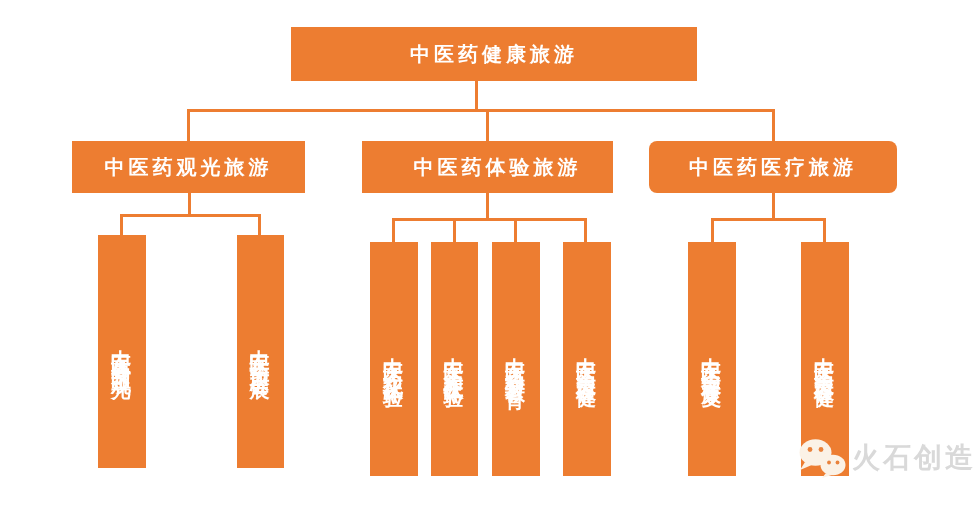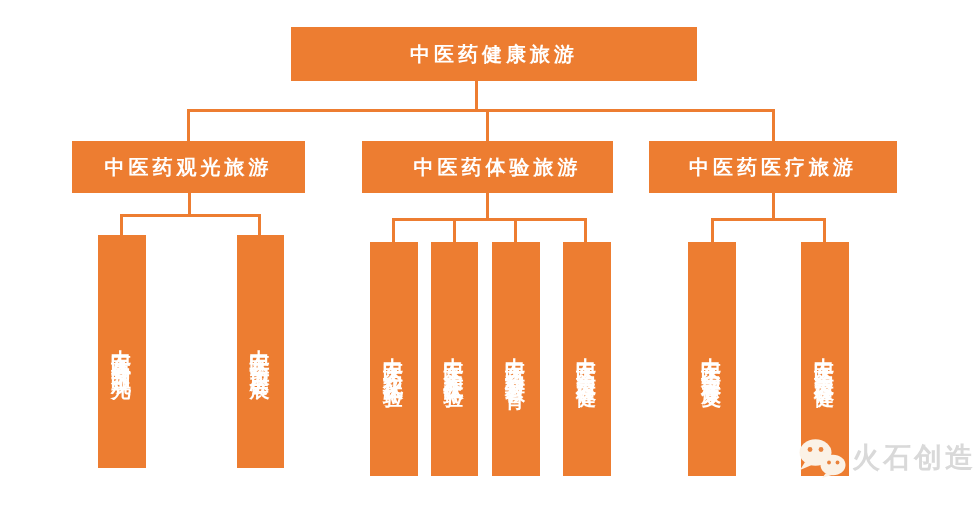--- a/index.html
+++ b/index.html
@@ -33,21 +33,21 @@
   }
   .node.v-node {
     font-size: 20px;
     writing-mode: vertical-rl;
     text-orientation: upright;
     letter-spacing: 5px;
   }
   #root-node      { left: 291px; top: 27px;  width: 406px; height: 54px; }
   #branch-a       { left: 72px;  top: 141px; width: 233px; height: 52px; }
   #branch-b       { left: 362px; top: 141px; width: 251px; height: 52px; padding-left: 20px; }
-  #branch-c       { left: 649px; top: 141px; width: 248px; height: 52px; }
+  #branch-c       { left: 649px; top: 141px; width: 248px; height: 52px; border-radius: 8px; }
 
   #leaf-a1 { left: 98px;  top: 235px; width: 48px; height: 233px; }
   #leaf-a2 { left: 237px; top: 235px; width: 47px; height: 233px; }
   #leaf-b1 { left: 370px; top: 242px; width: 48px; height: 234px; }
   #leaf-b2 { left: 431px; top: 242px; width: 47px; height: 234px; }
   #leaf-b3 { left: 492px; top: 242px; width: 48px; height: 234px; }
   #leaf-b4 { left: 563px; top: 242px; width: 48px; height: 234px; }
   #leaf-c1 { left: 688px; top: 242px; width: 48px; height: 234px; }
   #leaf-c2 { left: 801px; top: 242px; width: 48px; height: 234px; }
 

